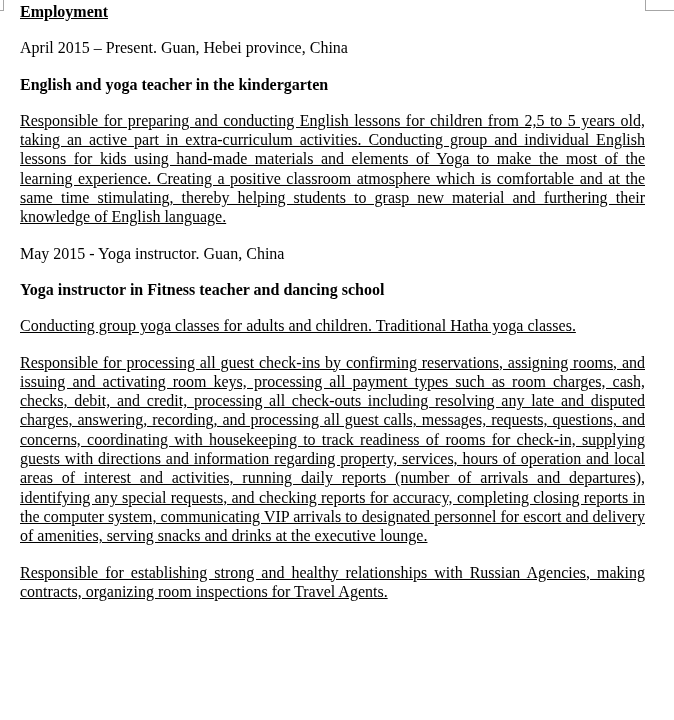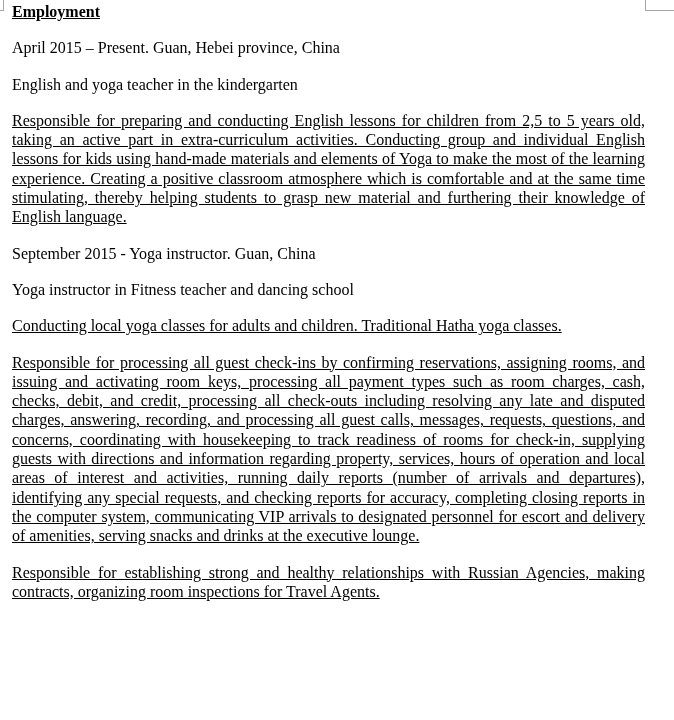--- a/index.html
+++ b/index.html
@@ -17,28 +17,28 @@
   }
   .content {
     position: absolute;
     left: 8px;
     top: 2px;
     width: 637px;
     font-size: 16px;
     line-height: 19.3px;
   }
   .content p {
-    margin: 0 0 17px 4px;
+    margin: 0 0 17px 12px;
   }
   .section-title {
     font-weight: bold;
     text-decoration: underline;
   }
   .job-title {
-    font-weight: normal;
+    font-weight: bold;
   }
   .justified {
     text-align: justify;
     text-decoration: underline;
   }
   
   .mark {
     position: absolute;
     background: #a6a6a6;
   }
@@ -56,21 +56,21 @@
 <div class="mark mark-tr-h"></div>
 
 <div class="content">
 
   <p class="section-title">Employment</p>
 
   <p>April 2015 – Present. Guan, Hebei province, China</p>
   <p class="job-title">English and yoga teacher in the kindergarten</p>
   <p class="justified">Responsible for preparing and conducting English lessons for children from 2,5 to 5 years old, taking an active part in extra-curriculum activities. Conducting group and individual English lessons for kids using hand-made materials and elements of Yoga to make the most of the learning experience. Creating a positive classroom atmosphere which is comfortable and at the same time stimulating, thereby helping students to grasp new material and furthering their knowledge of English language.</p>
 
-  <p>September 2015 - Yoga instructor. Guan, China</p>
+  <p>May 2015 - Yoga instructor. Guan, China</p>
   <p class="job-title">Yoga instructor in Fitness teacher and dancing school</p>
-  <p class="justified">Conducting local yoga classes for adults and children. Traditional Hatha yoga classes.</p>
+  <p class="justified">Conducting group yoga classes for adults and children. Traditional Hatha yoga classes.</p>
 
   <p class="justified">Responsible for processing all guest check-ins by confirming reservations, assigning rooms, and issuing and activating room keys, processing all payment types such as room charges, cash, checks, debit, and credit, processing all check-outs including resolving any late and disputed charges, answering, recording, and processing all guest calls, messages, requests, questions, and concerns, coordinating with housekeeping to track readiness of rooms for check-in, supplying guests with directions and information regarding property, services, hours of operation and local areas of interest and activities, running daily reports (number of arrivals and departures), identifying any special requests, and checking reports for accuracy, completing closing reports in the computer system, communicating VIP arrivals to designated personnel for escort and delivery of amenities, serving snacks and drinks at the executive lounge.</p>
 
   <p class="justified">Responsible for establishing strong and healthy relationships with Russian Agencies, making contracts, organizing room inspections for Travel Agents.</p>
 
 </div>
 
 </body></html>

